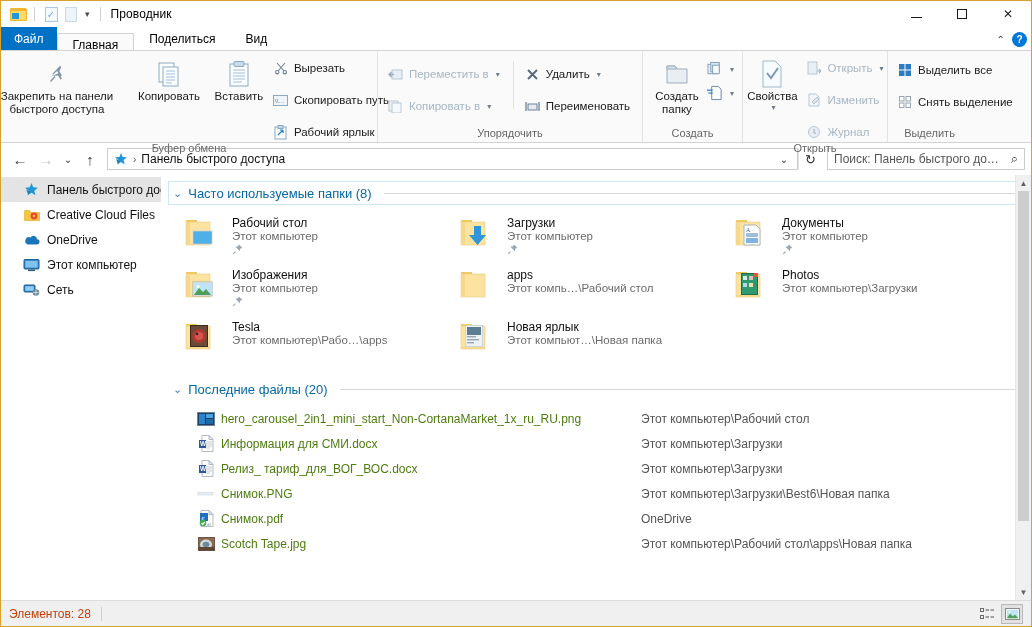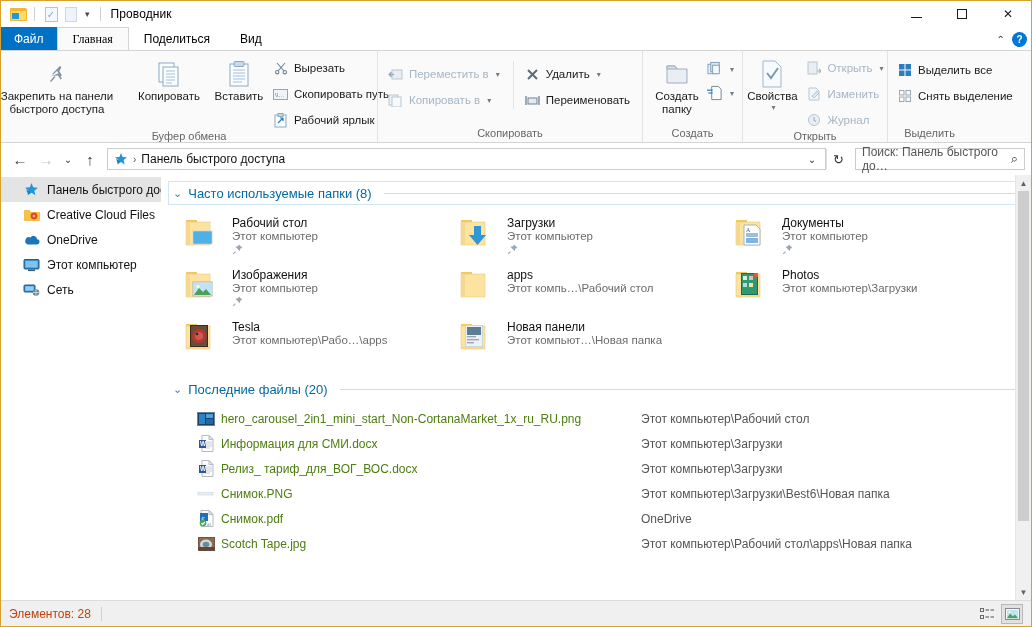--- a/index.html
+++ b/index.html
@@ -74,21 +74,21 @@
     background: #0072c6; color: #fff; height: 23px;
     padding: 0 13px; display: flex; align-items: center;
     font-size: 12px;
   }
   .tab {
     height: 23px; padding: 0 15px; display: flex; align-items: center;
     font-size: 12px; color: #000; background: transparent;
   }
   .tab.active {
     background: #fafafa; border: 1px solid #d4d4d4; border-bottom: none;
-    position: relative; top: 0px; font-family: Liberation Serif, serif;
+    position: relative; top: 6px;
   }
   .tab-right {
     position: absolute; right: 4px; bottom: 3px;
     display: flex; align-items: center; gap: 7px;
   }
   .caret-up { font-size: 10px; color: #333; }
   .help-ico {
     width: 15px; height: 15px; border-radius: 50%;
     background: #0078d7; color: #fff; font-size: 10px; font-weight: bold;
     display: flex; align-items: center; justify-content: center;
@@ -108,21 +108,21 @@
   .rgroup-body { flex: 1; display: flex; align-items: flex-start; padding-top: 4px; }
   .rgroup-label {
     font-size: 11px; color: #666; padding-bottom: 3px; text-align: center;
   }
   .bigbtn {
     display: flex; flex-direction: column; align-items: center;
     width: auto; padding: 3px 5px 0; cursor: default;
   }
   .bigbtn .lbl { font-size: 11.5px; color: #1a1a1a; text-align: center; line-height: 13px; }
   .bigbtn .ico { height: 32px; display: flex; align-items: center; justify-content: center; }
-  .smallcol { display: flex; flex-direction: column; gap: 6px; padding-top: 3px; }
+  .smallcol { display: flex; flex-direction: column; gap: 12px; padding-top: 3px; }
   .smallbtn {
     display: flex; align-items: center; gap: 5px;
     padding: 2px 5px 2px 3px; font-size: 11.5px; color: #1a1a1a;
     white-space: nowrap;
   }
   .smallbtn.disabled { color: #a7b6c4; text-align: center; }
   .smallbtn .sico { width: 16px; height: 16px; display: flex; align-items: center; justify-content: center; flex: 0 0 16px;}
   .dd-caret { font-size: 8px; color: #6f7c8a; margin-left: 2px; }
 
   
@@ -144,21 +144,21 @@
   .crumb-ico { width: 18px; display: flex; align-items: center; justify-content: center; padding-left:3px;}
   .crumb-sep { color: #555; font-size: 10px; padding: 0 5px; }
   .crumb { font-size: 12px; color: #111; }
   .addr-right { margin-left: auto; display: flex; align-items: center; }
   .addr-chev { padding: 0 7px; font-size: 10px; color: #333; }
   .addr-refresh {
     padding: 0 6px; font-size: 13px; color: #333;
     border-left: 1px solid #e0e0e0; height: 20px; display:flex; align-items:center;
   }
   .searchbox {
-    width: 170px; height: 22px; border: 1px solid #cccccc; background: #fff;
+    width: 198px; height: 22px; border: 1px solid #cccccc; background: #fff;
     display: flex; align-items: center; margin-left: 5px; padding: 0 6px;
   }
   .searchbox .ph { font-size: 12px; color: #555; flex: 1; }
   .searchbox .mag { font-size: 13px; color: #333; }
 
   
   .body { flex: 1; display: flex; overflow: hidden; position: relative; }
 
   .navpane {
     width: 160px; background: #ffffff; flex: 0 0 160px;
@@ -401,21 +401,21 @@
               <svg width="16" height="13" viewBox="0 0 16 13">
                 <rect x="3" y="4" width="9" height="6" fill="#e4eaf0" stroke="#6f8296"></rect>
                 <line x1="1" y1="2" x2="1" y2="11" stroke="#6f8296" stroke-width="1.3"></line>
                 <line x1="14" y1="2" x2="14" y2="11" stroke="#6f8296" stroke-width="1.3"></line>
               </svg>
             </span>
             <span>Переименовать</span>
           </div>
         </div>
       </div>
-      <div class="rgroup-label">Скопировать</div>
+      <div class="rgroup-label">Упорядочить</div>
     </div>
 
     <div class="rgroup" style="width:100px">
       <div class="rgroup-body" style="padding-top:4px">
         <div class="bigbtn" style="width:56px">
           <div class="ico">
             <svg width="26" height="26" viewBox="0 0 26 26">
               <path d="M3 5 h8 l2 3 h10 v14 H3 z" fill="#e9eef3" stroke="#9fadba"></path>
               <path d="M3 5 h8 l2 3 H3 z" fill="#d8e1e9" stroke="#9fadba"></path>
             </svg>
@@ -774,21 +774,21 @@
               <rect x="6" y="4" width="18" height="22" fill="#cfd6da"></rect>
               <rect x="7" y="5" width="16" height="20" fill="#eef2f4"></rect>
               <rect x="8" y="6" width="14" height="8" fill="#5c7d92"></rect>
               <rect x="8" y="15" width="9" height="1.4" fill="#9aa7b3"></rect>
               <rect x="8" y="18" width="12" height="1.4" fill="#9aa7b3"></rect>
               <rect x="8" y="21" width="7" height="1.4" fill="#9aa7b3"></rect>
               <path d="M2 26 h24 v2 H2 z" fill="#f5d78d"></path>
             </svg>
           </span>
           <span class="tile-txt">
-            <span class="tile-name">Новая панели</span>
+            <span class="tile-name">Новая ярлык</span>
             <span class="tile-sub">Этот компьют…\Новая папка</span>
           </span>
         </div>
       </div>
 
       <div class="section-head" style="margin-top:12px">
         <span class="sh-caret">⌄</span>
         <span class="sh-title">Последние файлы (20)</span>
         <span class="sh-rule"></span>
       </div>

